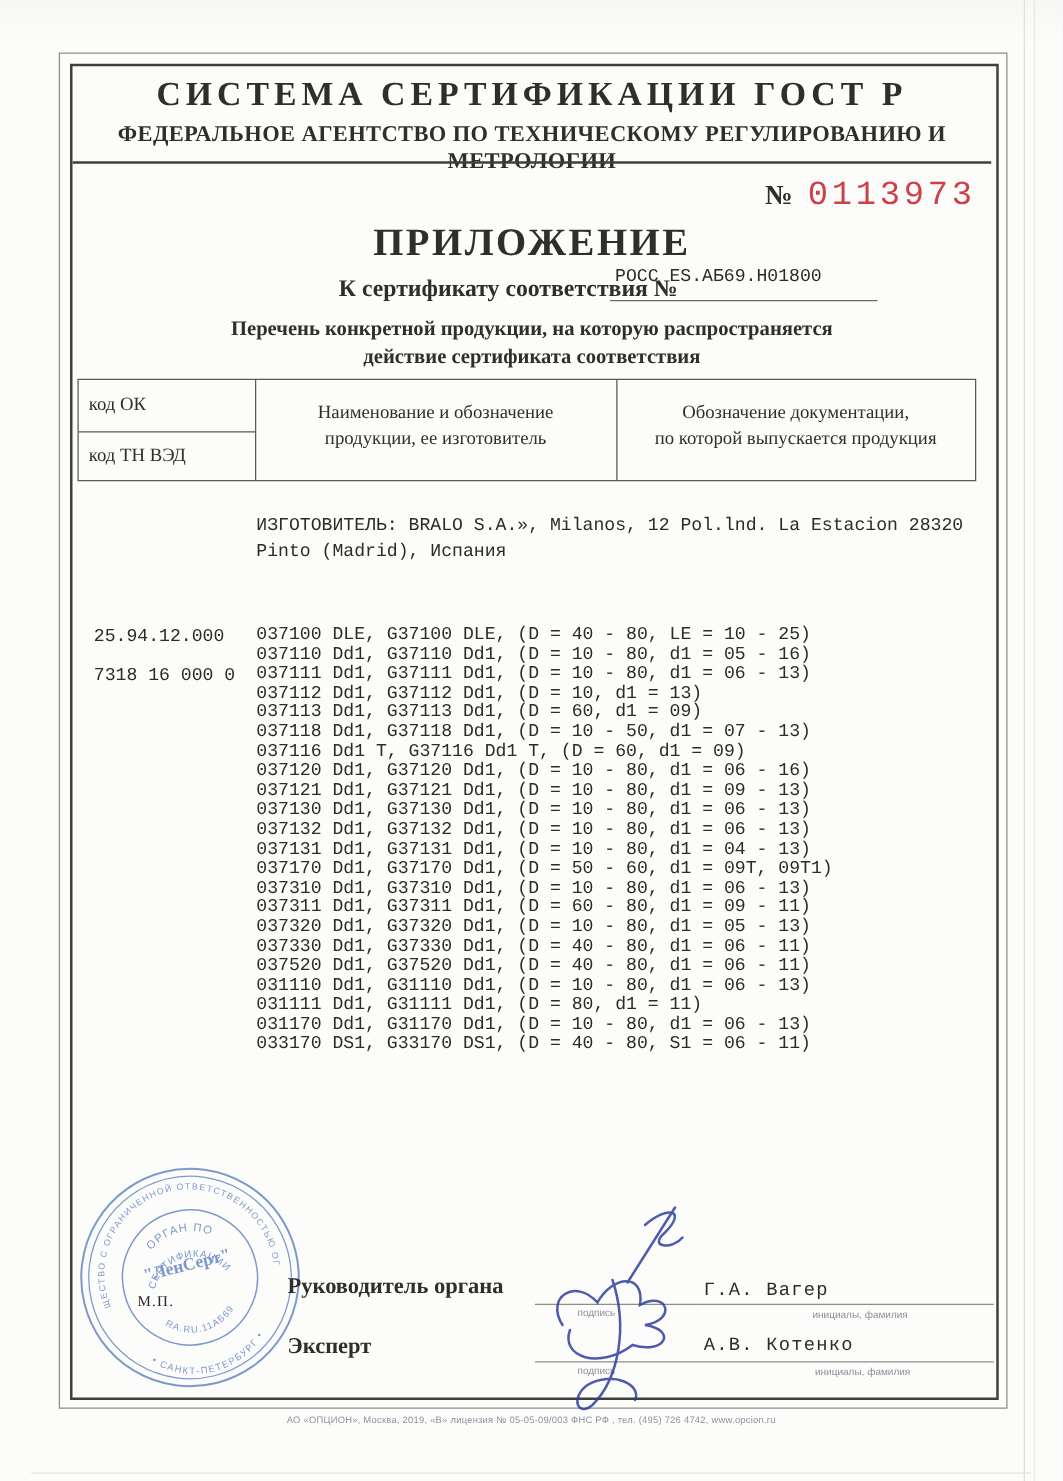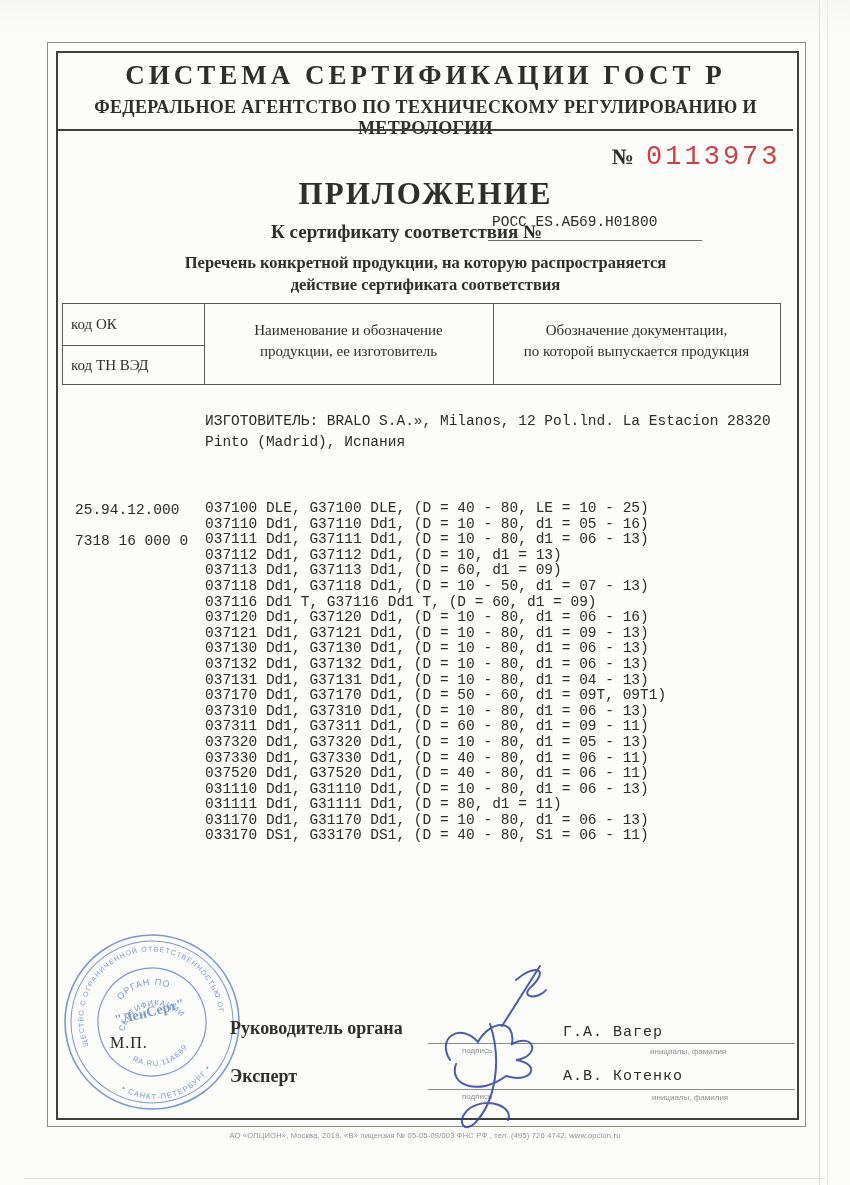--- a/index.html
+++ b/index.html
@@ -45,21 +45,21 @@
   
   .mono{font-family:"Liberation Mono",monospace;font-size:14.5px;color:#2b2b28;}
   .manufacturer{position:absolute;left:205px;top:411px;line-height:21px;width:600px;}
   .code-ok{position:absolute;left:75px;top:502px;}
   .code-tnved{position:absolute;left:75px;top:533px;}
   .products{position:absolute;left:205px;top:501px;}
   .products .pline{height:15.6px;line-height:15.6px;font-family:"Liberation Mono",monospace;
         font-size:14.5px;color:#2b2b28;white-space:pre;}
   
   .stamp{position:absolute;left:60px;top:930px;width:184px;height:184px;}
-  .mp{position:absolute;left:110px;top:1034px;font-size:16px;letter-spacing:1px;color:#26262a;z-index:3;}
+  .mp{position:absolute;left:110px;top:1034px;font-size:12px;letter-spacing:1px;color:#26262a;z-index:3;}
   
   .sig-label-head{position:absolute;left:230px;top:1018px;font-size:18px;font-weight:bold;}
   .sig-label-expert{position:absolute;left:230px;top:1066px;font-size:18px;font-weight:bold;}
   .sline{position:absolute;height:1px;background:#8d8d86;}
   .l-sign1{left:428px;top:1043px;width:130px;}
   .l-name1{left:558px;top:1043px;width:237px;}
   .l-sign2{left:428px;top:1089px;width:130px;}
   .l-name2{left:558px;top:1089px;width:237px;}
   .cap{position:absolute;font-family:"Liberation Sans",sans-serif;font-size:8px;color:#8b8f94;}
   .cap-sign1{left:462px;top:1046px;}

